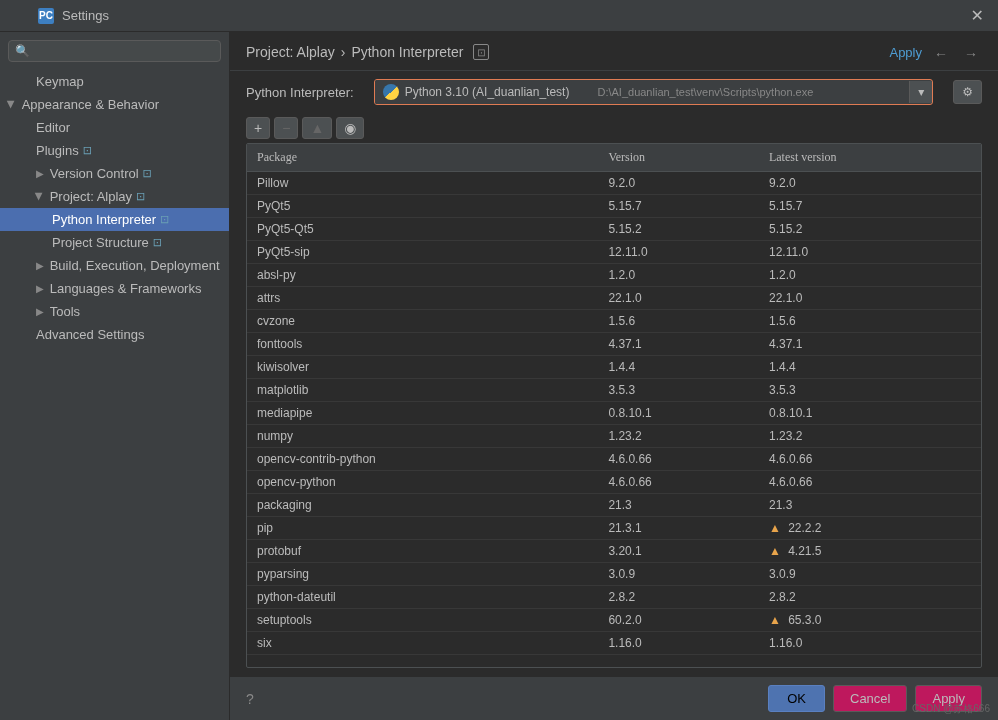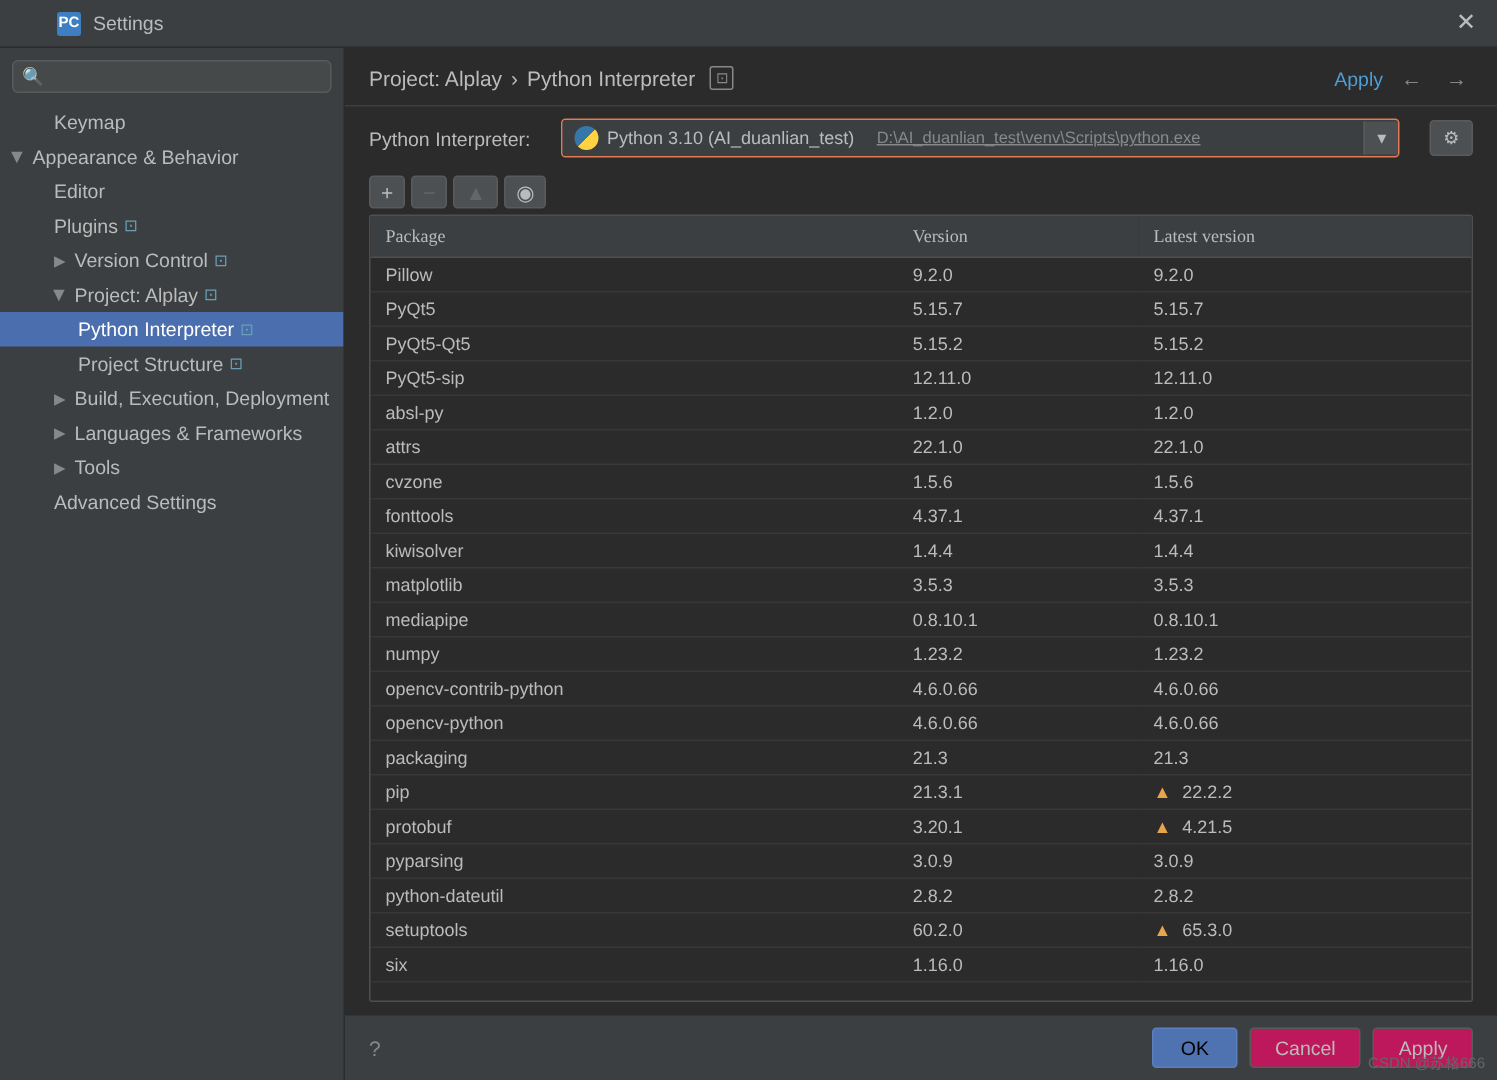--- a/index.html
+++ b/index.html
@@ -429,21 +429,21 @@
         <button class="nav-btn">→</button>
       </div>
     </div>
 
     <div class="interpreter-row">
       <span class="interpreter-label">Python Interpreter:</span>
       <div class="interpreter-select-wrapper">
         <div class="interpreter-select">
           <span class="interpreter-python-icon"></span>
           <span>Python 3.10 (AI_duanlian_test)</span>
-          <span style="color:#888; margin-left:9px; font-size:11px;text-decoration:underline;">D:\AI_duanlian_test\venv\Scripts\python.exe</span>
+          <span style="color:#888; margin-left:22px; font-size:11px;">D:\AI_duanlian_test\venv\Scripts\python.exe</span>
         </div>
         <button class="interpreter-dropdown-btn">▾</button>
       </div>
       <button class="interpreter-settings-btn">⚙</button>
     </div>
 
     <div class="pkg-toolbar">
       <button class="toolbar-btn">+</button>
       <button class="toolbar-btn disabled">−</button>
       <button class="toolbar-btn disabled">▲</button>

